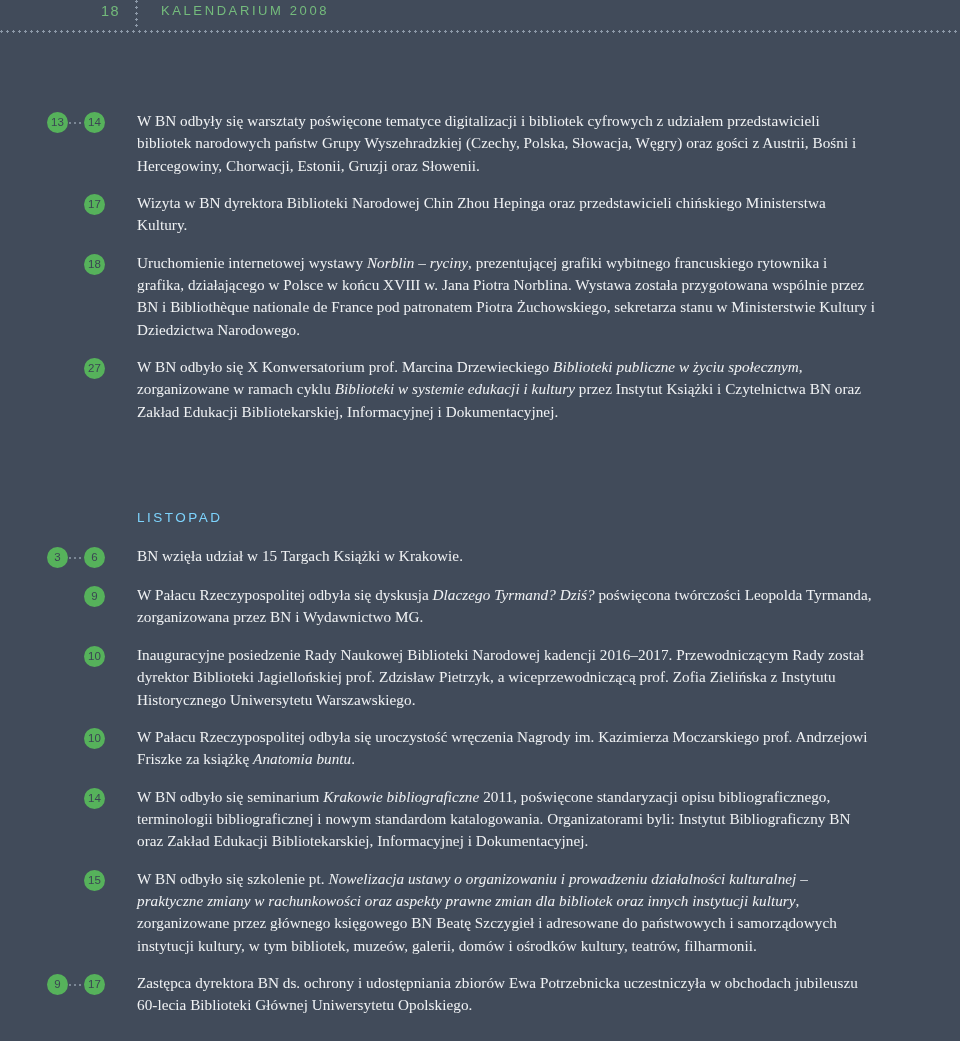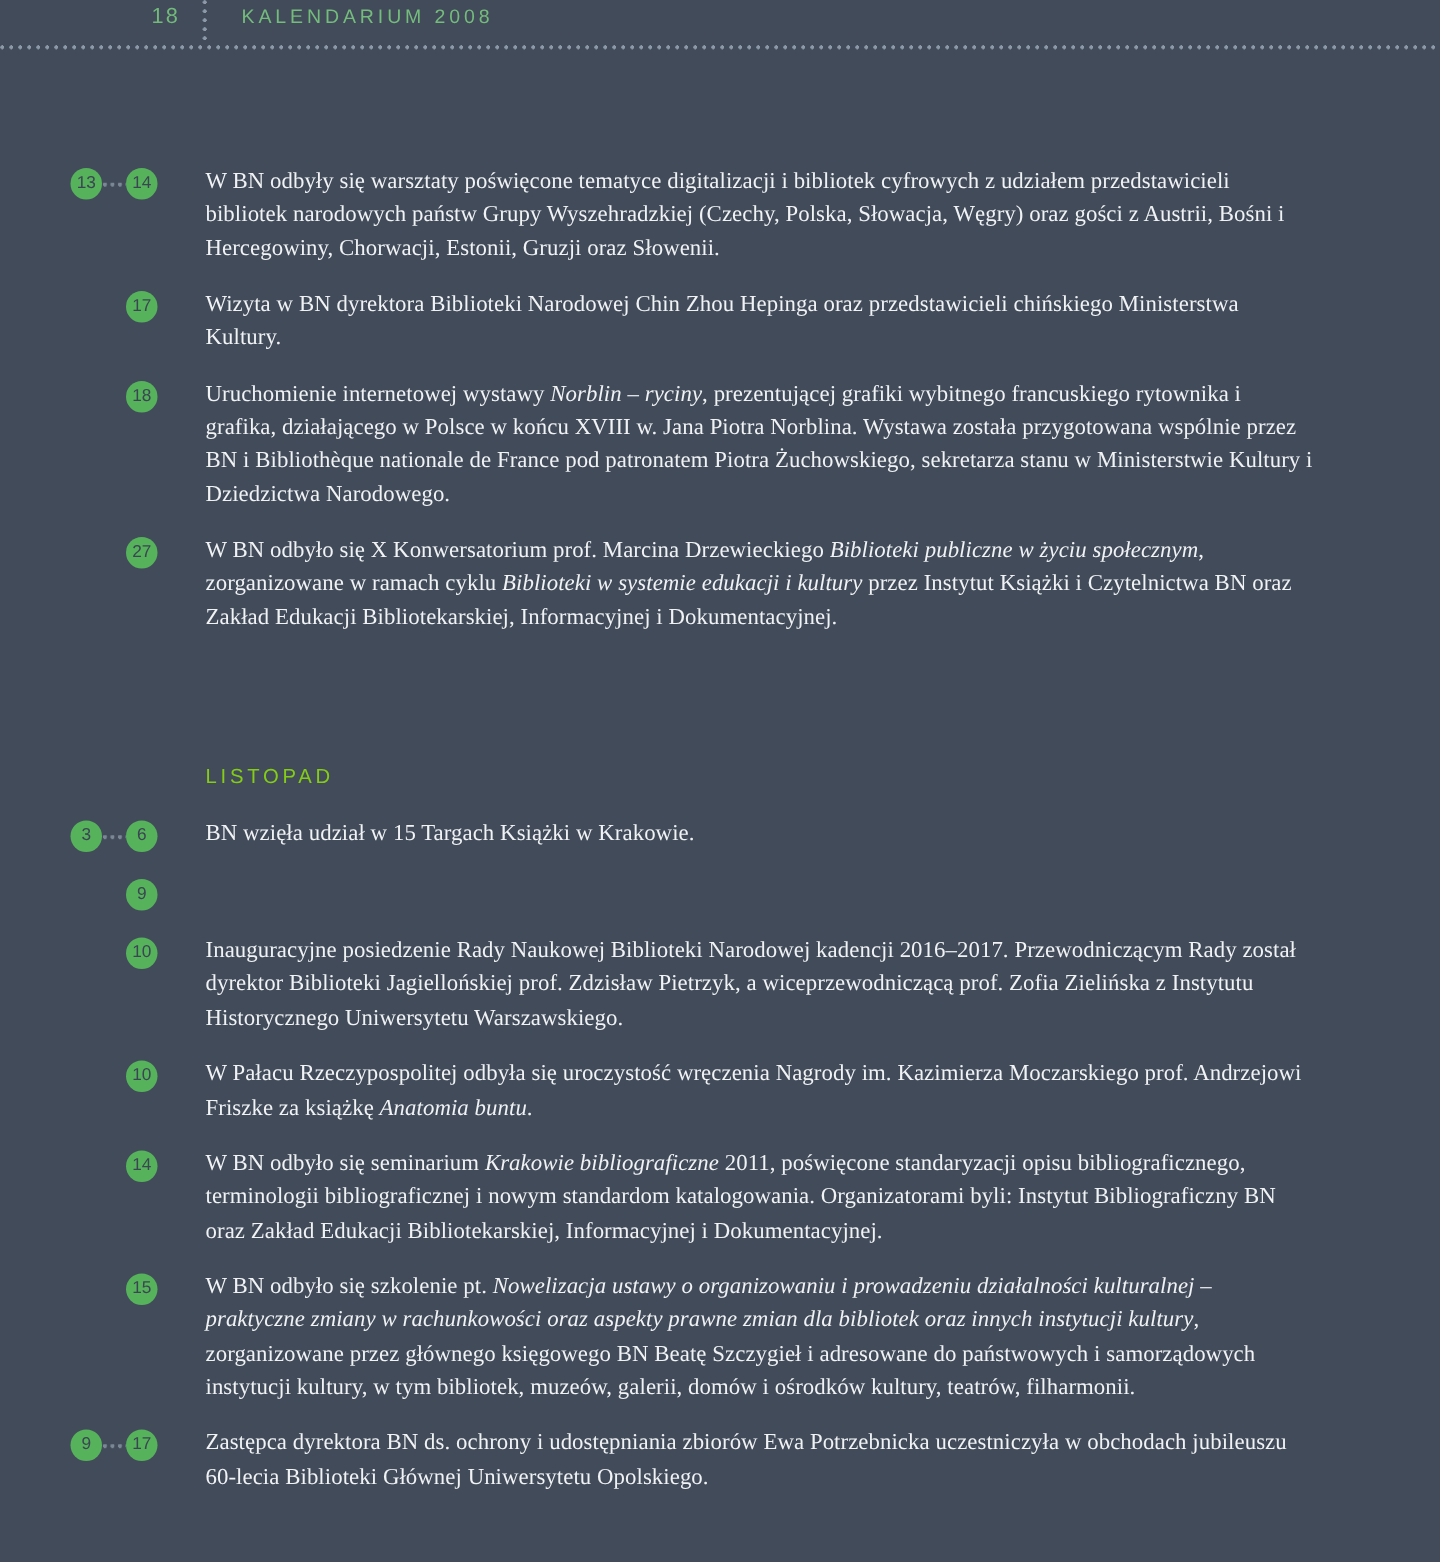--- a/index.html
+++ b/index.html
@@ -62,21 +62,21 @@
 
   
   .content {
     padding: 62px 0 0 0;
   }
 
   .month-heading {
     font-family: "Liberation Sans", sans-serif;
     font-size: 13.5px;
     letter-spacing: 2.5px;
-    color: #84cc16;
+    color: #7dd3fc;
     margin: 0 0 20px 137px;
   }
   .month-spacer { height: 72px; }
 
   
   .entry {
     display: flex;
     align-items: flex-start;
     margin-bottom: 15px;
   }
@@ -183,20 +183,21 @@
         </div>
       </div>
       <div class="entry-text">BN wzięła udział w 15 Targach Książki w Krakowie.</div>
     </div>
     <div class="entry">
       <div class="entry-days">
         <div class="day-wrap">
           <span class="day-badge">9</span>
         </div>
       </div>
+      <div class="entry-text">W Pałacu Rzeczypospolitej odbyła się dyskusja <i>Dlaczego Tyrmand? Dziś?</i> poświęcona twórczości Leopolda Tyrmanda, zorganizowana przez BN i Wydawnictwo MG.</div>
     </div>
     <div class="entry">
       <div class="entry-days">
         <div class="day-wrap">
           <span class="day-badge">10</span>
         </div>
       </div>
       <div class="entry-text">Inauguracyjne posiedzenie Rady Naukowej Biblioteki Narodowej kadencji 2016–2017. Przewodniczącym Rady został dyrektor Biblioteki Jagiellońskiej prof. Zdzisław Pietrzyk, a wiceprzewodniczącą prof. Zofia Zielińska z Instytutu Historycznego Uniwersytetu Warszawskiego.</div>
     </div>
     <div class="entry">

